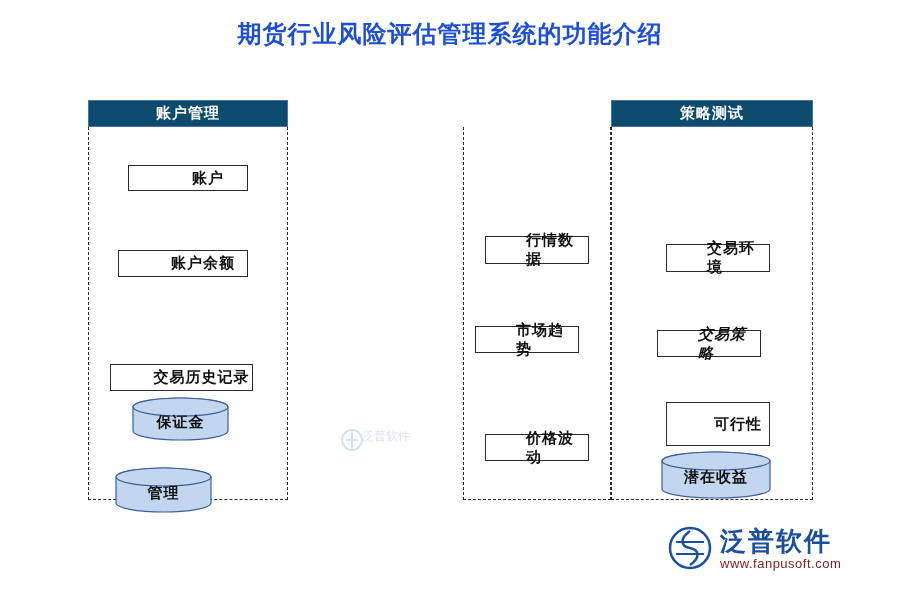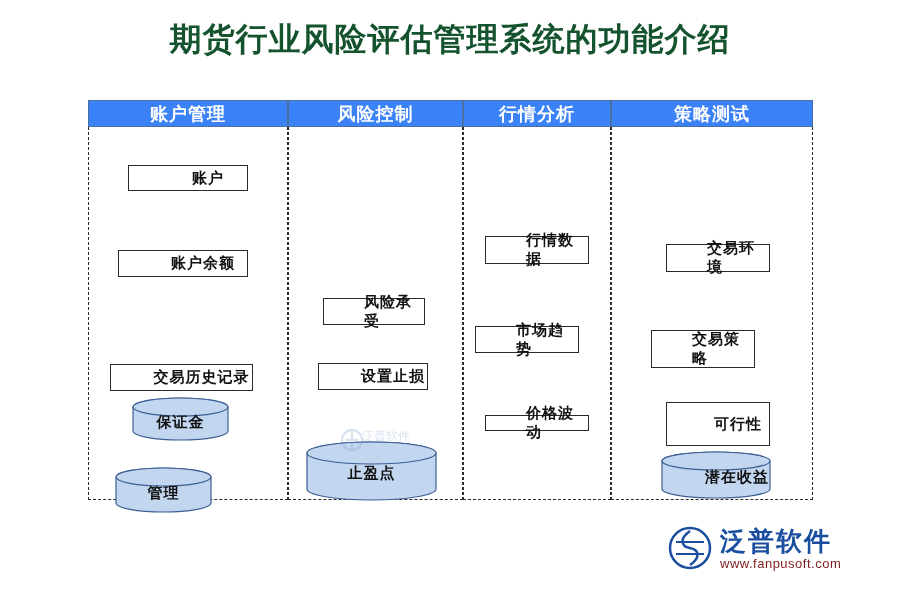--- a/index.html
+++ b/index.html
@@ -13,23 +13,23 @@
     font-family: "Liberation Serif", "DejaVu Serif", serif;
     position: relative;
     overflow: hidden;
   }
   .page-title {
     position: absolute;
     top: 18px;
     left: 0;
     width: 900px;
     text-align: center;
-    font-size: 32px;
-    font-weight: bold;
-    color: #14532d;
+    font-size: 24px;
+    font-weight: bold;
+    color: #1d4ed8;
     letter-spacing: 1px;
   }
   .diagram {
     position: absolute;
     left: 88px;
     top: 100px;
     width: 725px;
     height: 400px;
   }
   .column {
@@ -48,24 +48,24 @@
     border: 1px dashed #2b2b2b;
     border-top: none;
   }
   .col-header {
     position: absolute;
     left: 0;
     top: 0;
     width: 100%;
     height: 27px;
     box-sizing: border-box;
-    background: #3b82f6;
+    background: #0c4a6e;
     border: 1px solid #4a6fa5;
     color: #ffffff;
-    font-size: 18px;
+    font-size: 15px;
     font-weight: bold;
     display: flex;
     align-items: center;
     justify-content: center;
     letter-spacing: 1px;
   }
   .node {
     position: absolute;
     box-sizing: border-box;
     background: #ffffff;
@@ -175,61 +175,44 @@
       <div class="cyl" style="left:27px; top:367px; width:97px; height:46px;">
         <svg class="cyl-svg" width="97" height="46" viewBox="0 0 97 46">
           <path d="M1,10 a47.5,9 0 0 1 95,0 L96,36 a47.5,9 0 0 1 -95,0 Z" fill="#c3d6ef" stroke="#3b5f93" stroke-width="1.2"></path>
           <ellipse cx="48.5" cy="10" rx="47.5" ry="9" fill="#c3d6ef" stroke="#3b5f93" stroke-width="1.2"></ellipse>
         </svg>
         <div class="cyl-label" style="top:17px;">管理</div>
       </div>
     </div>
   </div>
 
-  <div class="column" style="left:200px; width:175px;">
-    <div class="col-body"></div>
-    <div class="col-header">风险控制</div>
-    <div class="col-body-nodes">
-      <div class="node" style="left:35px; top:198px; width:102px; height:27px;">风险承受</div>
-      <div class="node" style="left:30px; top:263px; width:110px; height:27px;">设置止损</div>
-
-      <div class="cyl" style="left:18px; top:341px; width:131px; height:60px;">
-        <svg class="cyl-svg" width="131" height="60" viewBox="0 0 131 60">
-          <path d="M1,12 a64.5,11 0 0 1 129,0 L130,48 a64.5,11 0 0 1 -129,0 Z" fill="#c3d6ef" stroke="#3b5f93" stroke-width="1.2"></path>
-          <ellipse cx="65.5" cy="12" rx="64.5" ry="11" fill="#c3d6ef" stroke="#3b5f93" stroke-width="1.2"></ellipse>
-        </svg>
-        <div class="cyl-label" style="top:23px;">止盈点</div>
-      </div>
-    </div>
-  </div>
 
   <div class="column" style="left:375px; width:148px;">
     <div class="col-body"></div>
-    <div class="col-header">行情分析</div>
     <div class="col-body-nodes">
       <div class="node" style="left:22px; top:136px; width:104px; height:28px;">行情数据</div>
       <div class="node" style="left:12px; top:226px; width:104px; height:27px;">市场趋势</div>
-      <div class="node" style="left:22px; top:315px; width:104px; height:16px;">价格波动</div>
+      <div class="node" style="left:22px; top:334px; width:104px; height:27px;">价格波动</div>
     </div>
   </div>
 
   <div class="column" style="left:523px; width:202px;">
     <div class="col-body"></div>
     <div class="col-header">策略测试</div>
     <div class="col-body-nodes">
       <div class="node" style="left:55px; top:144px; width:104px; height:28px;">交易环境</div>
-      <div class="node" style="left:40px; top:230px; width:104px; height:38px;">交易策略</div>
+      <div class="node" style="left:46px; top:230px; width:104px; height:27px;font-style:italic;">交易策略</div>
       <div class="node" style="left:55px; top:302px; width:104px; height:44px;">可行性</div>
 
       <div class="cyl" style="left:50px; top:351px; width:110px; height:48px;">
         <svg class="cyl-svg" width="110" height="48" viewBox="0 0 110 48">
           <path d="M1,10 a54,9 0 0 1 108,0 L109,38 a54,9 0 0 1 -108,0 Z" fill="#c3d6ef" stroke="#3b5f93" stroke-width="1.2"></path>
           <ellipse cx="55" cy="10" rx="54" ry="9" fill="#c3d6ef" stroke="#3b5f93" stroke-width="1.2"></ellipse>
         </svg>
-        <div class="cyl-label" style="top:17px;margin-left:21px;">潜在收益</div>
+        <div class="cyl-label" style="top:17px;">潜在收益</div>
       </div>
     </div>
   </div>
 
 </div>
 
 <div class="watermark-center">
   <svg width="110" height="40" viewBox="0 0 110 40">
     <circle cx="12" cy="20" r="10" fill="none" stroke="#7f9fd0" stroke-width="2"></circle>
     <path d="M12,11 L12,29 M6,20 L18,20" stroke="#7f9fd0" stroke-width="2"></path>

